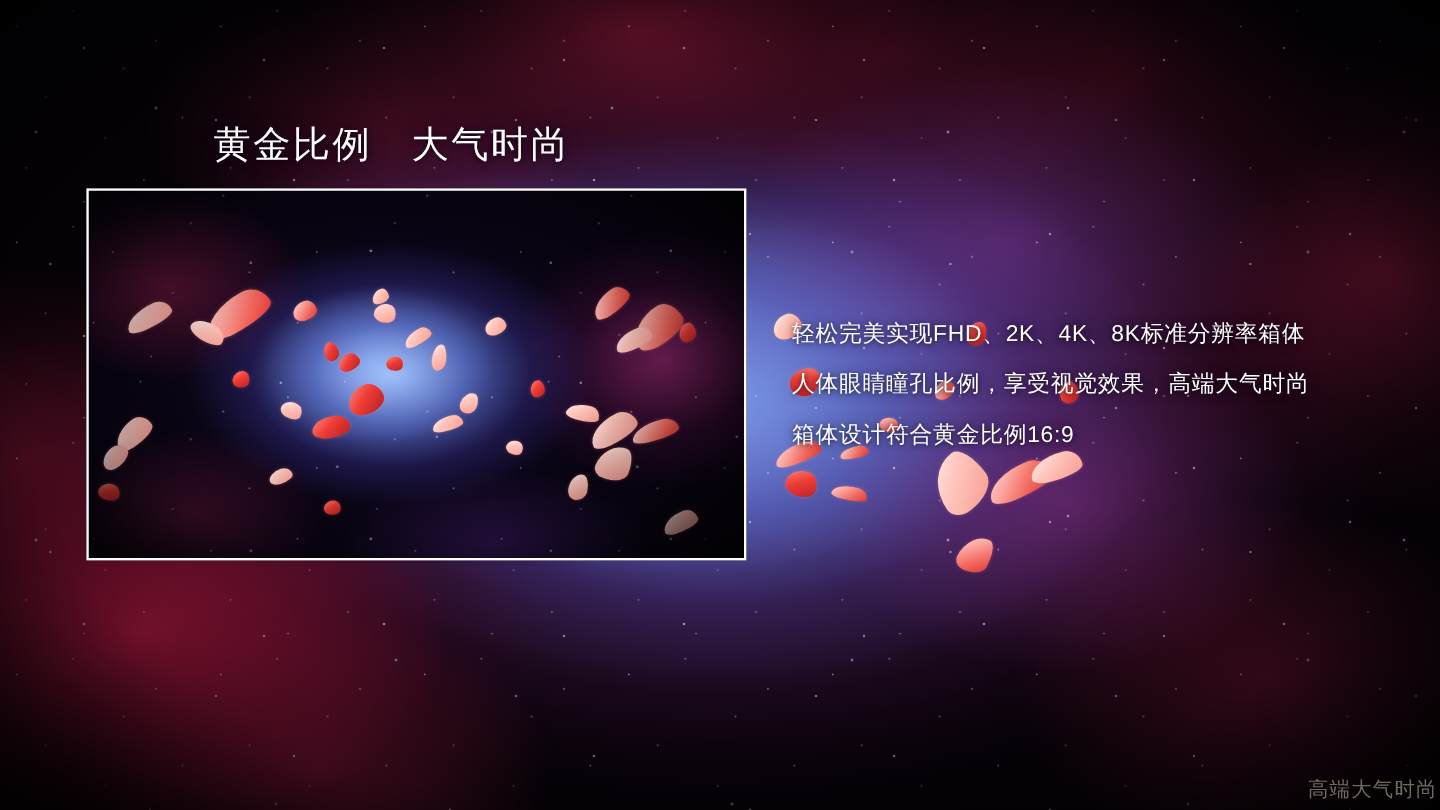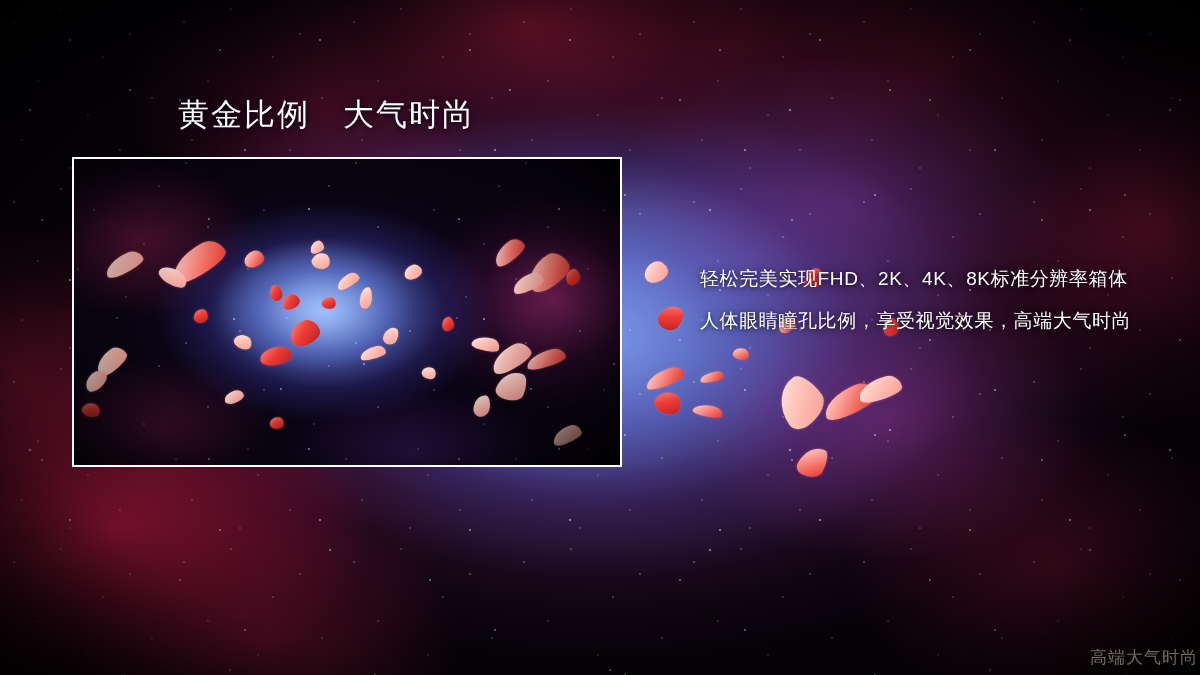--- a/index.html
+++ b/index.html
@@ -158,21 +158,21 @@
     background: linear-gradient(140deg, #fff0ec 0%, #ffc7be 40%, #f79a8f 100%);
   }
   .petal.long {
     border-radius: 70% 30% 68% 32% / 76% 64% 36% 24%;
   }
 
   
   #title {
     position: absolute;
     left: 178px;
-    top: 96px;
+    top: 102px;
     font-size: 31px;
     line-height: 38px;
     letter-spacing: 2px;
     color: #ffffff;
     white-space: pre;
     text-shadow: 0 1px 5px rgba(0,0,0,0.75), 0 0 14px rgba(30,10,60,0.6);
   }
 
   #body-text {
     position: absolute;
@@ -180,21 +180,20 @@
     top: 258px;
     width: 520px;
   }
   #body-text .line {
     font-size: 19px;
     line-height: 42px;
     letter-spacing: 0.6px;
     color: #ffffff;
     white-space: pre;
     text-shadow: 0 1px 4px rgba(0,0,0,0.62), 0 0 10px rgba(20,6,40,0.5);
-    margin-left: 40px;
   }
 
   #watermark {
     position: absolute;
     right: 2px;
     bottom: 6px;
     font-size: 17px;
     letter-spacing: 1px;
     color: rgba(150,148,130,0.72);
     white-space: pre;
@@ -278,17 +277,18 @@
 
       <div class="pic-vignette"></div>
     </div>
   </div>
 
   <div id="title">黄金比例　大气时尚</div>
 
   <div id="body-text">
     <div class="line">轻松完美实现FHD、2K、4K、8K标准分辨率箱体</div>
     <div class="line">人体眼睛瞳孔比例，享受视觉效果，高端大气时尚</div>
+    <div class="line">箱体设计符合黄金比例16:9</div>
   </div>
 
   <div id="watermark">高端大气时尚</div>
 
 </div>
 
 </body></html>

